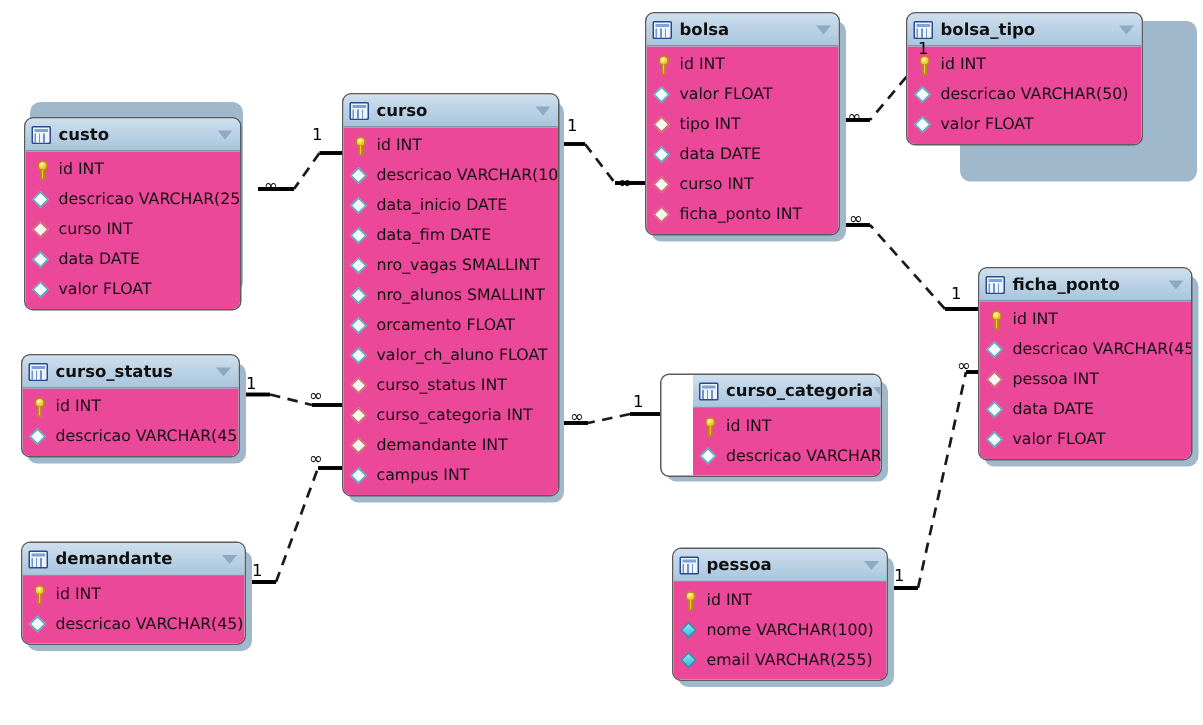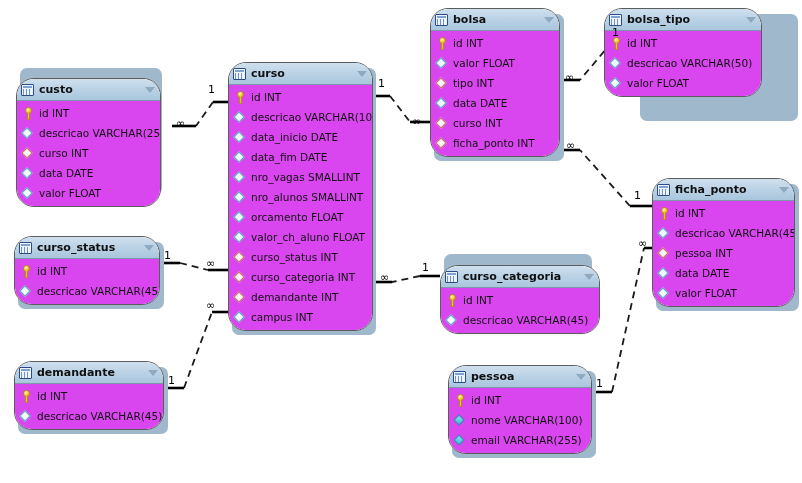--- a/index.html
+++ b/index.html
@@ -25,21 +25,21 @@
   }
   .card-shadow {
     position: absolute;
     background: #9fb8cc;
     border-radius: 7px;
   }
   .table-box {
     position: absolute;
     box-sizing: border-box;
     border: 1px solid #5c5c5c;
-    border-radius: 18px;
+    border-radius: 6px;
     background: #ffffff;
     overflow: hidden;
   }
   .tbl-header {
     position: relative;
     height: 22px;
     box-sizing: border-box;
     background: linear-gradient(to bottom, #cfe0ee 0%, #bcd3e6 45%, #a9c6dd 100%);
     border-bottom: 1px solid #7e96ab;
     display: flex;
@@ -87,21 +87,21 @@
   }
   .tbl-chevron {
     margin-left: auto;
     width: 0; height: 0;
     border-left: 5px solid transparent;
     border-right: 5px solid transparent;
     border-top: 6px solid #8fa9bf;
     flex: none;
   }
   .tbl-body {
-    background: #d946ef;
+    background: #ec4899;
     padding: 2px 0 3px 0;
   }
   .field-row {
     display: flex;
     align-items: center;
     height: 20px;
     padding-left: 5px;
     white-space: nowrap;
   }
   .field-ico {
@@ -465,21 +465,21 @@
           </div>
           <div class="field-row">
             <span class="field-ico ico-col">
               <span class="diamond"></span>
             </span>
             <span class="field-text">descricao VARCHAR(45)</span>
           </div>
         </div>
       </div>
       <div class="card-shadow" style="left: 444px; top: 254px; width: 148px; height: 67px;"></div>
-      <div class="table-box" style="left: 440px; top: 265px; width: 160px;">
+      <div class="table-box" style="left: 440px; top: 249px; width: 148px; padding-left: 21px;">
         <div class="tbl-header">
           <span class="tbl-icon"></span>
           <span class="tbl-title">curso_categoria</span>
           <span class="tbl-chevron"></span>
         </div>
         <div class="tbl-body">
           <div class="field-row">
             <span class="field-ico ico-key"></span>
             <span class="field-text">id INT</span>
           </div>

